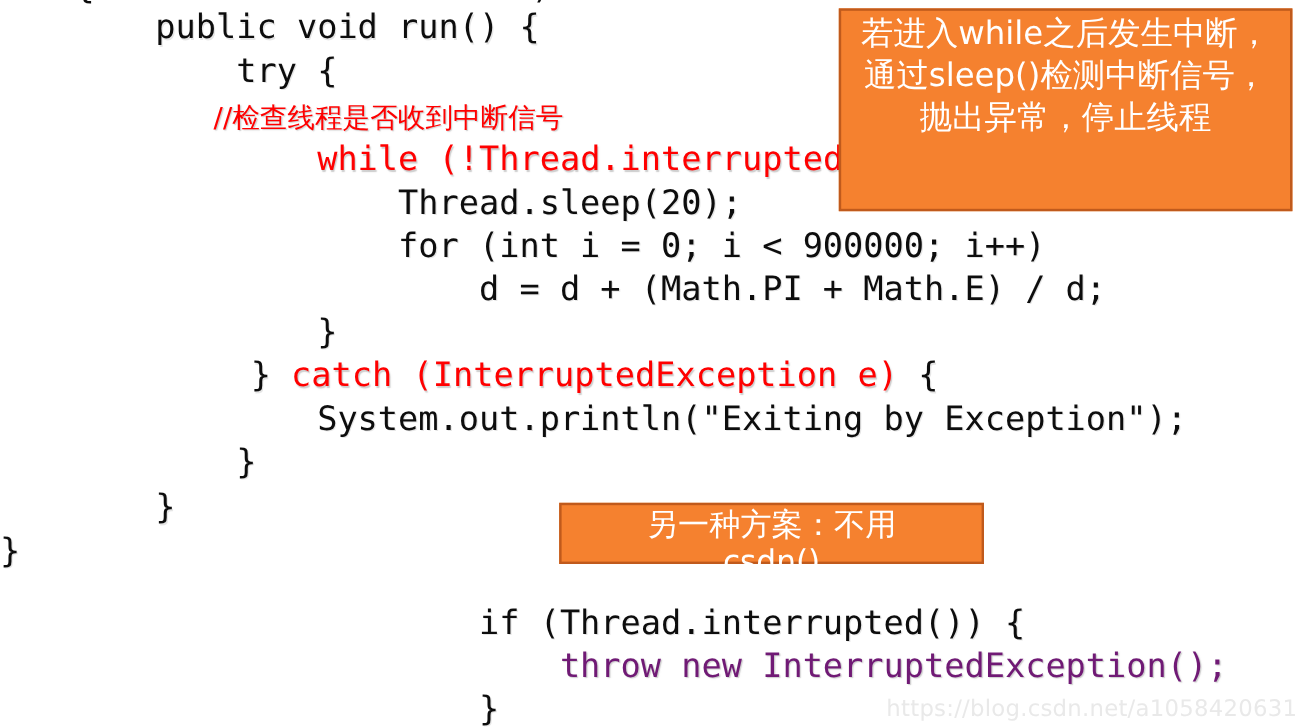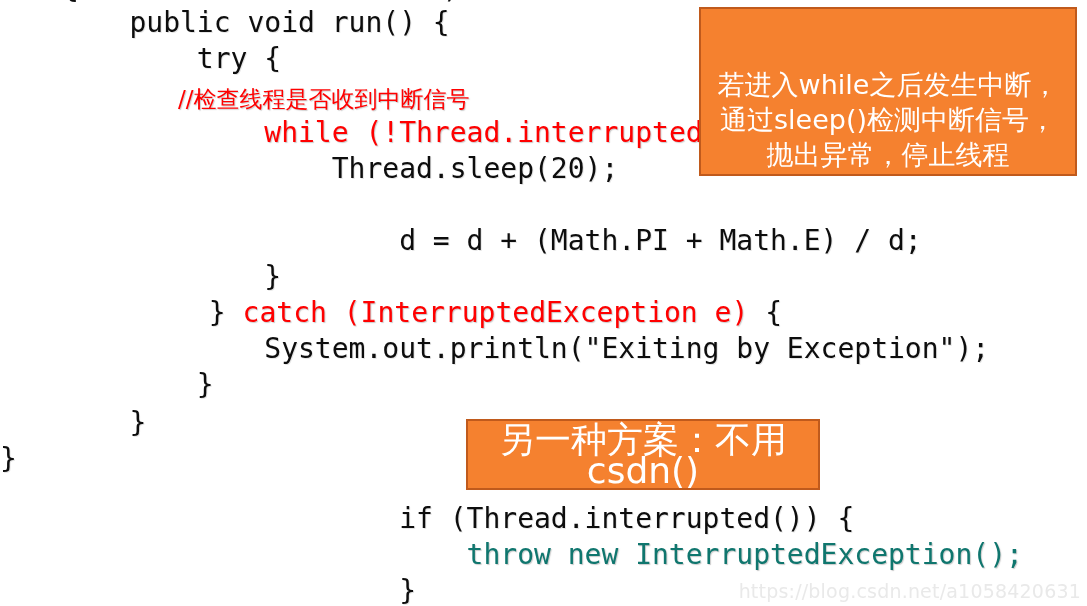--- a/index.html
+++ b/index.html
@@ -25,21 +25,21 @@
     line-height: 34px;
     letter-spacing: 0px;
     color: #0d0d0d;
     text-shadow: 1px 1px 0 rgba(0,0,0,0.10);
   }
   .code-line .kw-red {
     color: #FF0000;
     text-shadow: 1px 1px 1px rgba(160,160,160,0.55);
   }
   .code-line.red {
-    color: #0f766e;
+    color: #701a75;
     text-shadow: 1px 1px 1px rgba(160,160,160,0.55);
   }
   .cn-comment {
     position: absolute;
     white-space: pre;
     font-family: "DejaVu Sans", "Liberation Sans", sans-serif;
     font-size: 23px;
     line-height: 34px;
     color: #FF0000;
     text-shadow: 1px 1px 1px rgba(170,170,170,0.6);
@@ -58,39 +58,39 @@
 
   
   .callout {
     position: absolute;
     box-sizing: border-box;
     background: #F5812F;
     border: 2px solid #C05A1C;
     color: #ffffff;
     font-family: "DejaVu Sans", "Liberation Sans", sans-serif;
     display: flex;
-    align-items: flex-end;
+    align-items: flex-start;
     justify-content: center;
     text-align: center;
   }
   #callout-top {
     left: 699px;
     top: 7px;
     width: 378px;
     height: 169px;
     font-size: 27px;
     line-height: 35px;
     padding: 2px 14px;
   }
   #callout-bottom {
     left: 466px;
     top: 419px;
     width: 354px;
-    height: 71px;
-    font-size: 36px;
+    height: 51px;
+    font-size: 26px;
     line-height: 31px;
     padding: 2px 10px;
   }
   .callout .inner { display: block; width: 100%; }
 
   
   #watermark {
     position: absolute;
     right: 6px;
     bottom: 4px;
@@ -112,20 +112,21 @@
   <div class="code-line" style="left:62px; top:6px;">    public void run() {</div>
 
   <div class="code-line" style="left:62px; top:42px;">        try {</div>
 
   <div class="cn-comment" style="left:178px; top:82px;">//检查线程是否收到中断信号</div>
 
   <div class="code-line" style="left:62px; top:116px;"><span>            </span><span class="kw-red">while (!Thread.interrupted())</span><span> {</span></div>
 
   <div class="code-line" style="left:62px; top:152px;">                Thread.sleep(20);</div>
 
+  <div class="code-line" style="left:62px; top:188px;">                for (int i = 0; i &lt; 900000; i++)</div>
 
   <div class="code-line" style="left:62px; top:224px;">                    d = d + (Math.PI + Math.E) / d;</div>
 
   <div class="code-line" style="left:62px; top:260px;">            }</div>
 
   <div class="code-line" style="left:74px; top:296px;"><span>        } </span><span class="kw-red">catch (InterruptedException e)</span><span> {</span></div>
 
   <div class="code-line" style="left:62px; top:332px;">            System.out.println("Exiting by Exception");</div>
 
   <div class="code-line" style="left:62px; top:368px;">        }</div>

